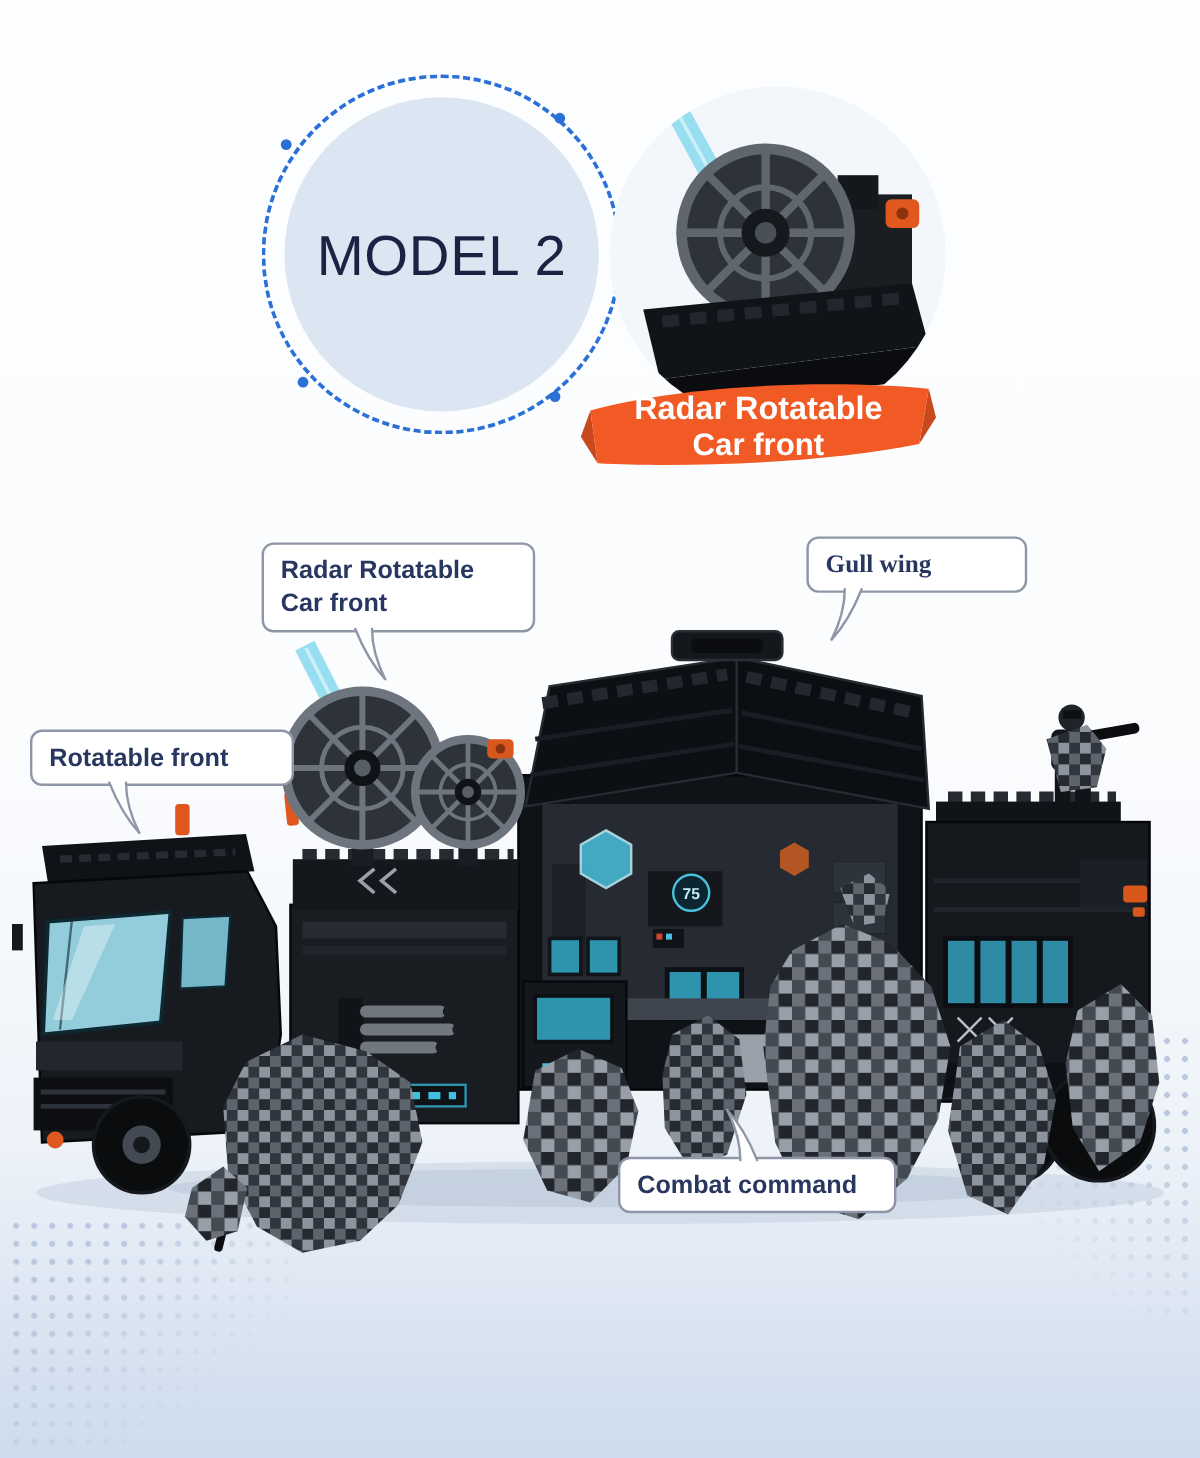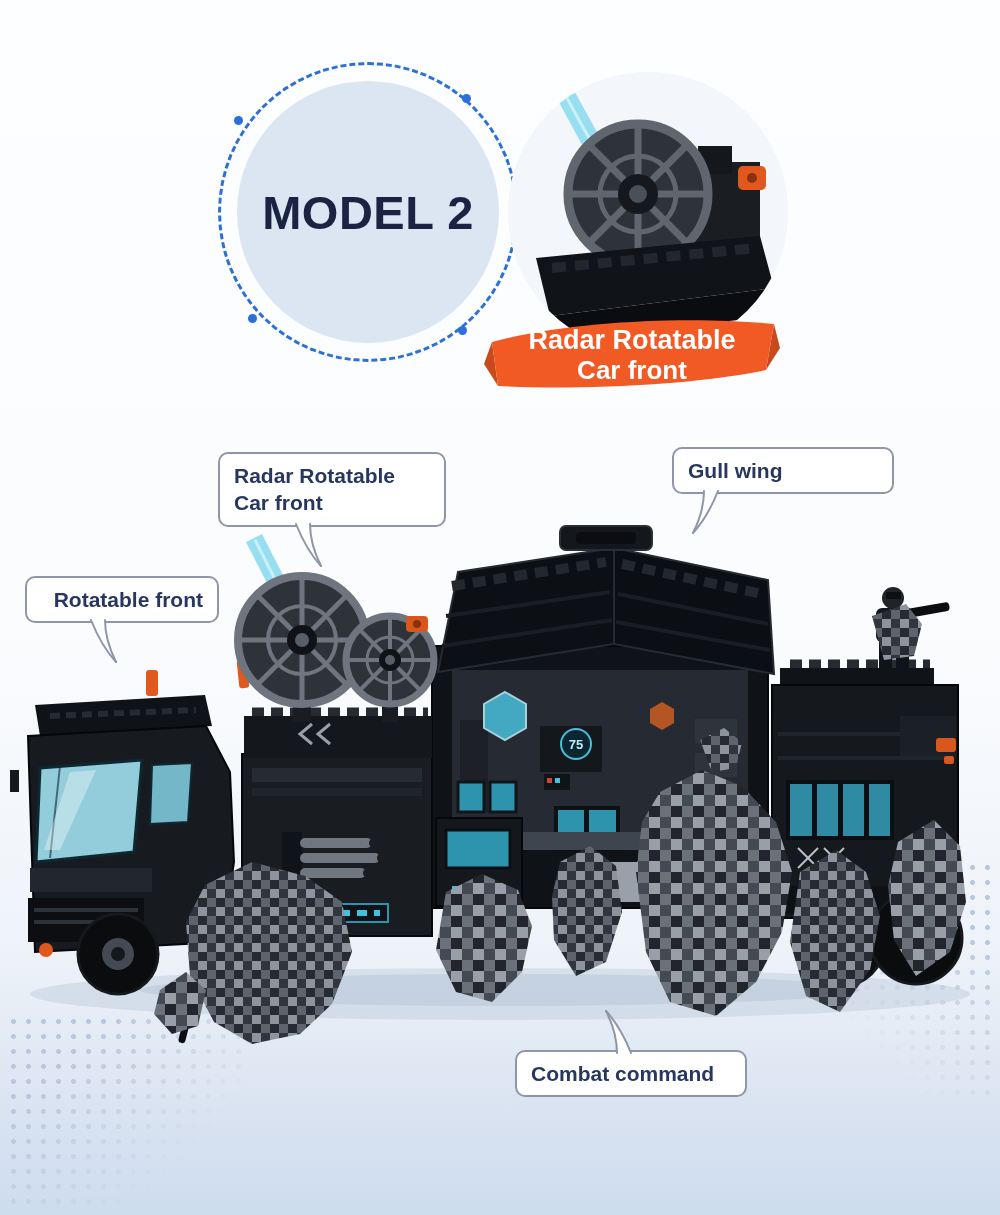--- a/index.html
+++ b/index.html
@@ -12,21 +12,21 @@
   .dots-bl { left:6px; bottom:6px; width:235px; height:195px;
     -webkit-mask-image:linear-gradient(135deg,#000 25%,transparent 75%); mask-image:linear-gradient(135deg,#000 25%,transparent 75%); }
   .dots-br { right:0; bottom:120px; width:155px; height:235px;
     -webkit-mask-image:linear-gradient(225deg,#000 25%,transparent 80%); mask-image:linear-gradient(225deg,#000 25%,transparent 80%); }
 
   
   .model-ring { position:absolute; left:218px; top:62px; width:300px; height:300px;
     border:3px dashed #2a70d6; border-radius:50%; box-sizing:border-box; }
   .model-fill { position:absolute; left:237px; top:81px; width:262px; height:262px; border-radius:50%;
     background:#dce6f3; display:flex; align-items:center; justify-content:center; }
-  .model-text { font-size:47px; font-weight:700; color:#1a2342; letter-spacing:0.5px; }
+  .model-text { font-size:47px; font-weight:400; color:#1a2342; letter-spacing:0.5px; }
   .accent-dot { position:absolute; width:9px; height:9px; border-radius:50%; background:#2a70d6; }
   .dot-a { left:234px; top:116px; } .dot-b { left:462px; top:94px; }
   .dot-c { left:248px; top:314px; } .dot-d { left:458px; top:326px; }
   .accent-bar { position:absolute; left:518px; top:183px; width:8px; height:46px; border-radius:4px; background:#2a70d6; }
 
   
   .radar-photo { position:absolute; left:508px; top:72px; width:280px; height:280px; border-radius:50%;
     overflow:hidden; background:#f2f5f9; }
   .radar-photo svg { display:block; }
 
@@ -308,43 +308,43 @@
     <div>Car front</div>
     <span class="tail tail-down" style="left:72px;">
       <svg width="32" height="44" viewBox="0 0 32 44">
         <path d="M4,0 C10,16 17,30 29,43 C21,27 17,12 18,0 Z" fill="#fff"></path>
         <path d="M4,1 C10,16 17,30 29,43" fill="none" stroke="#8f96a8" stroke-width="2" stroke-linecap="round"></path>
         <path d="M29,43 C21,27 18,12 18,1" fill="none" stroke="#8f96a8" stroke-width="2" stroke-linecap="round"></path>
       </svg>
     </span>
   </div>
 
-  <div class="callout" style="left:672px; top:447px; width:222px;">
+  <div class="callout" style="left:672px; top:447px; width:184px;font-family:Liberation Serif, serif;">
     <div>Gull wing</div>
     <span class="tail tail-down flip-x" style="left:16px;">
       <svg width="32" height="44" viewBox="0 0 32 44">
         <path d="M4,0 C10,16 17,30 29,43 C21,27 17,12 18,0 Z" fill="#fff"></path>
         <path d="M4,1 C10,16 17,30 29,43" fill="none" stroke="#8f96a8" stroke-width="2" stroke-linecap="round"></path>
         <path d="M29,43 C21,27 18,12 18,1" fill="none" stroke="#8f96a8" stroke-width="2" stroke-linecap="round"></path>
       </svg>
     </span>
   </div>
 
-  <div class="callout" style="left:25px; top:576px; width:194px;text-align:right;">
+  <div class="callout" style="left:25px; top:608px; width:220px;">
     <div>Rotatable front</div>
     <span class="tail tail-down" style="left:60px;">
       <svg width="32" height="44" viewBox="0 0 32 44">
         <path d="M4,0 C10,16 17,30 29,43 C21,27 17,12 18,0 Z" fill="#fff"></path>
         <path d="M4,1 C10,16 17,30 29,43" fill="none" stroke="#8f96a8" stroke-width="2" stroke-linecap="round"></path>
         <path d="M29,43 C21,27 18,12 18,1" fill="none" stroke="#8f96a8" stroke-width="2" stroke-linecap="round"></path>
       </svg>
     </span>
   </div>
 
-  <div class="callout" style="left:515px; top:1050px; width:232px;">
+  <div class="callout" style="left:515px; top:964px; width:232px;">
     <div>Combat command</div>
     <span class="tail tail-up flip-xy" style="left:86px;">
       <svg width="32" height="44" viewBox="0 0 32 44">
         <path d="M4,0 C10,16 17,30 29,43 C21,27 17,12 18,0 Z" fill="#fff"></path>
         <path d="M4,1 C10,16 17,30 29,43" fill="none" stroke="#8f96a8" stroke-width="2" stroke-linecap="round"></path>
         <path d="M29,43 C21,27 18,12 18,1" fill="none" stroke="#8f96a8" stroke-width="2" stroke-linecap="round"></path>
       </svg>
     </span>
   </div>
 

